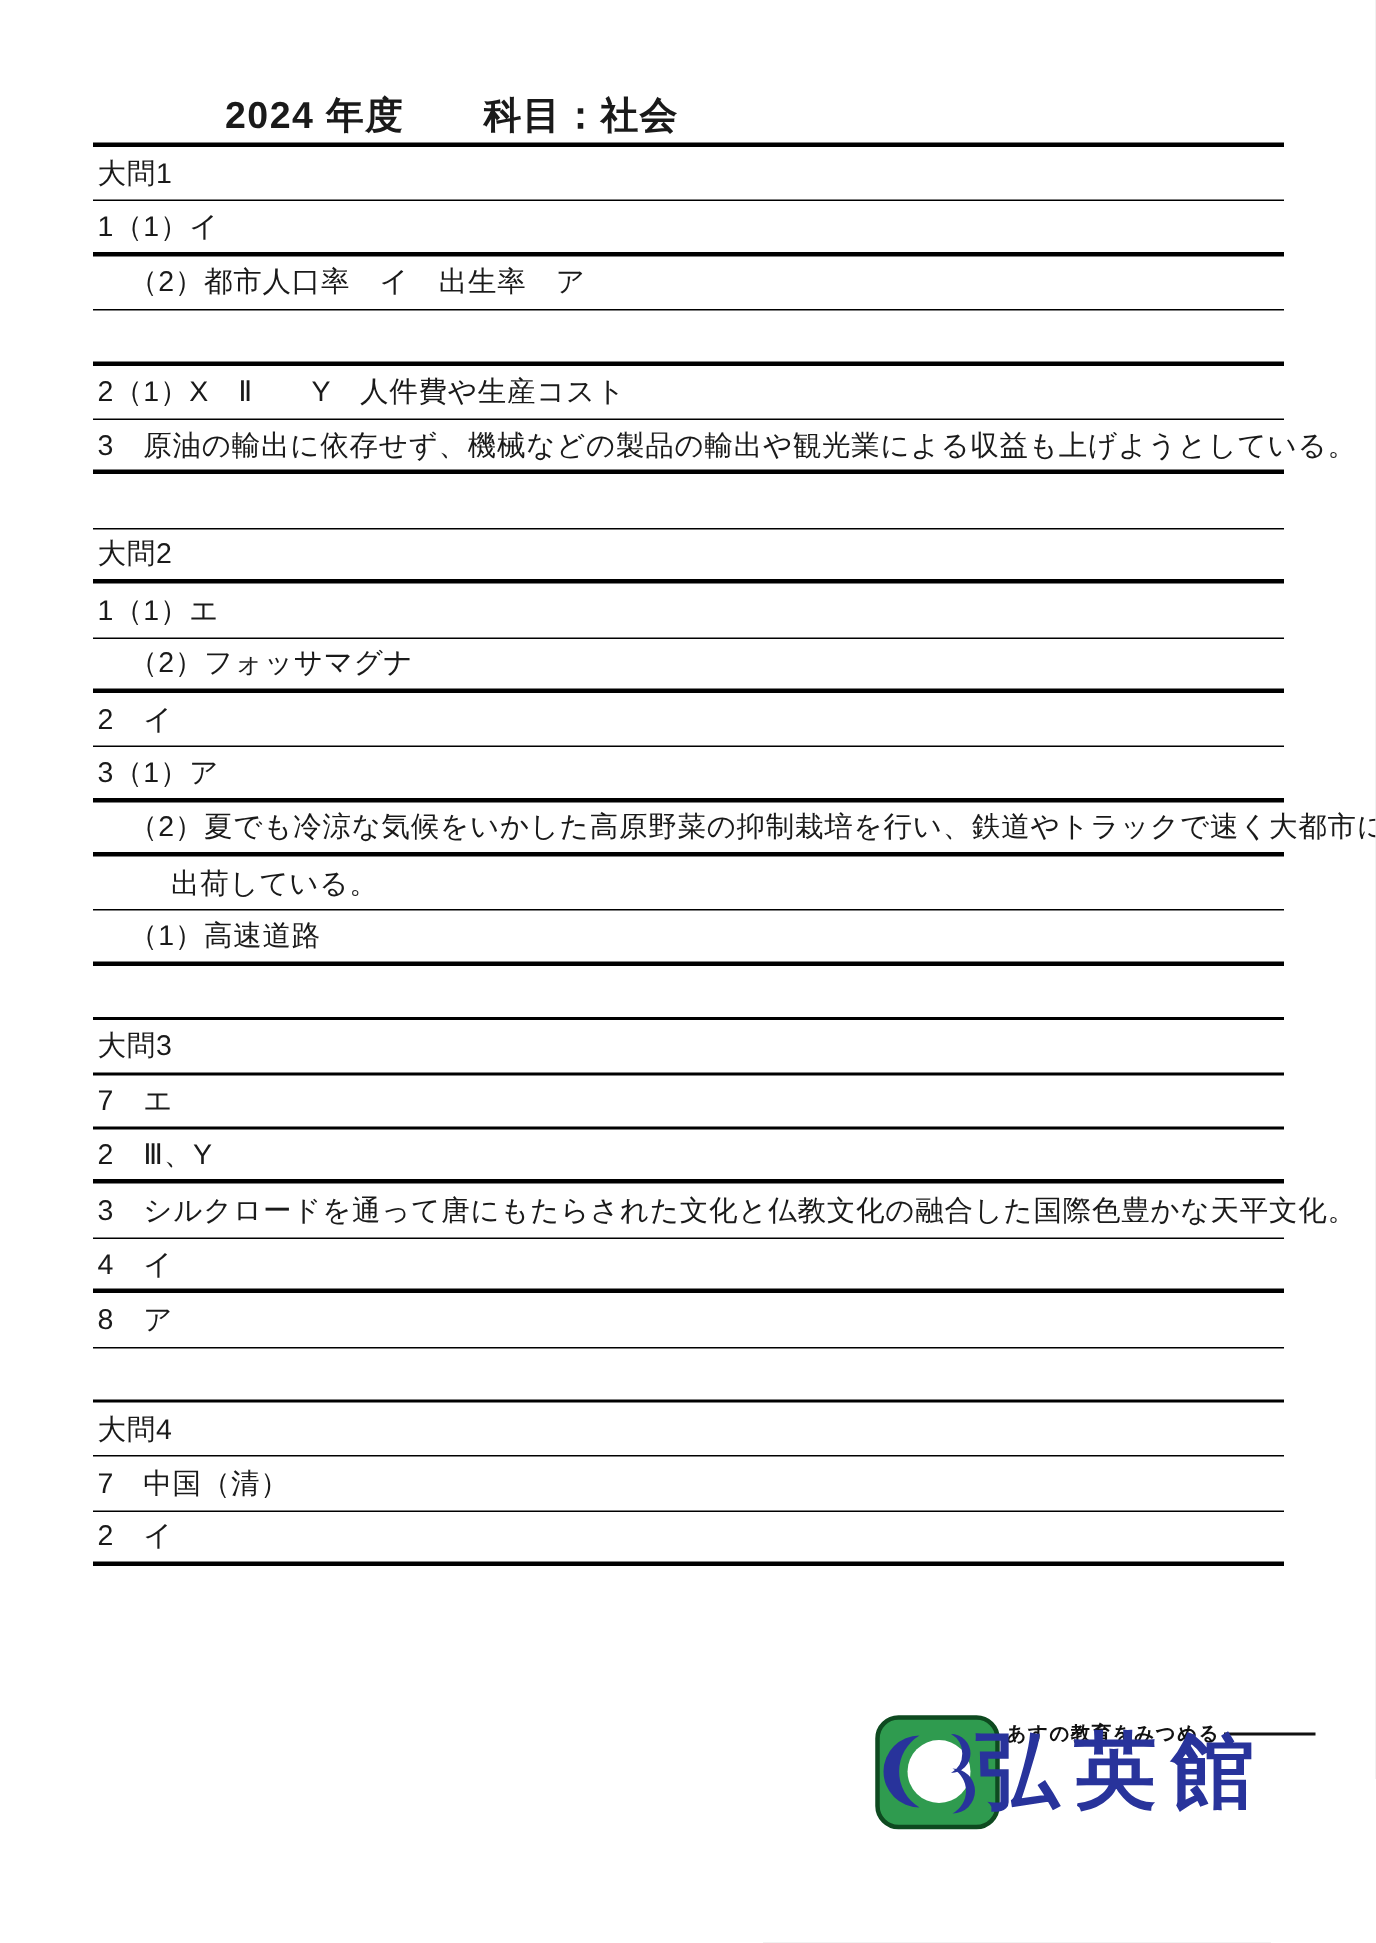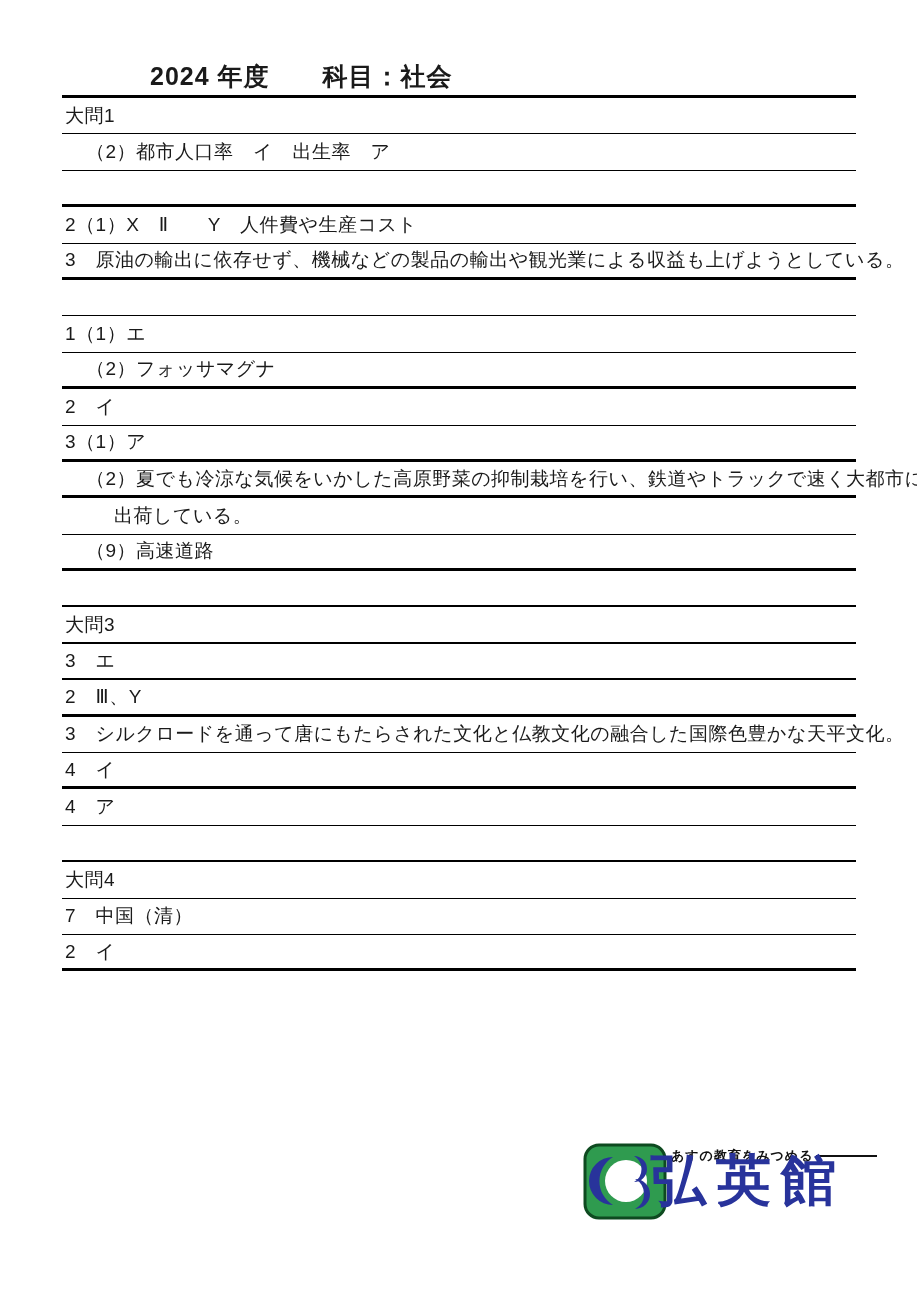--- a/index.html
+++ b/index.html
@@ -102,76 +102,82 @@
 
   <div class="doc-title">
     <span>2024 年度</span>
     <span class="subject">科目：社会</span>
   </div>
 
   <div class="answer-table">
       <div class="row indent-0 rule-thin">
         <span class="cell-text">大問1</span>
       </div>
+      <div class="row indent-0 rule-thick">
+        <span class="cell-text">1（1）イ</span>
+      </div>
       <div class="row indent-1 rule-thin">
         <span class="cell-text">（2）都市人口率　イ　出生率　ア</span>
       </div>
       <div class="row indent-0 rule-thick">
         <span class="cell-text"></span>
       </div>
       <div class="row indent-0 rule-thin">
         <span class="cell-text">2（1）X　Ⅱ　　Y　人件費や生産コスト</span>
       </div>
       <div class="row indent-0 rule-thick">
         <span class="cell-text">3　原油の輸出に依存せず、機械などの製品の輸出や観光業による収益も上げようとしている。</span>
       </div>
       <div class="row indent-0 rule-thin">
         <span class="cell-text"></span>
       </div>
+      <div class="row indent-0 rule-thick">
+        <span class="cell-text">大問2</span>
+      </div>
       <div class="row indent-0 rule-thin">
         <span class="cell-text">1（1）エ</span>
       </div>
       <div class="row indent-1 rule-thick">
         <span class="cell-text">（2）フォッサマグナ</span>
       </div>
       <div class="row indent-0 rule-thin">
         <span class="cell-text">2　イ</span>
       </div>
       <div class="row indent-0 rule-thick">
         <span class="cell-text">3（1）ア</span>
       </div>
       <div class="row indent-1 rule-thick">
         <span class="cell-text">（2）夏でも冷涼な気候をいかした高原野菜の抑制栽培を行い、鉄道やトラックで速く大都市に</span>
       </div>
       <div class="row indent-2 rule-thin">
         <span class="cell-text">出荷している。</span>
       </div>
       <div class="row indent-1 rule-thick">
-        <span class="cell-text">（9）高速道路</span>
+        <span class="cell-text">（1）高速道路</span>
       </div>
       <div class="row indent-0 rule-medium">
         <span class="cell-text"></span>
       </div>
       <div class="row indent-0 rule-medium">
         <span class="cell-text">大問3</span>
       </div>
       <div class="row indent-0 rule-medium">
-        <span class="cell-text">3　エ</span>
+        <span class="cell-text">7　エ</span>
       </div>
       <div class="row indent-0 rule-thick">
         <span class="cell-text">2　Ⅲ、Y</span>
       </div>
       <div class="row indent-0 rule-thin">
         <span class="cell-text">3　シルクロードを通って唐にもたらされた文化と仏教文化の融合した国際色豊かな天平文化。</span>
       </div>
       <div class="row indent-0 rule-thick">
         <span class="cell-text">4　イ</span>
       </div>
       <div class="row indent-0 rule-thin">
-        <span class="cell-text">4　ア</span>
+        <span class="cell-text">8　ア</span>
       </div>
       <div class="row indent-0 rule-medium">
         <span class="cell-text"></span>
       </div>
       <div class="row indent-0 rule-thin">
         <span class="cell-text">大問4</span>
       </div>
       <div class="row indent-0 rule-thin">
         <span class="cell-text">7　中国（清）</span>
       </div>

